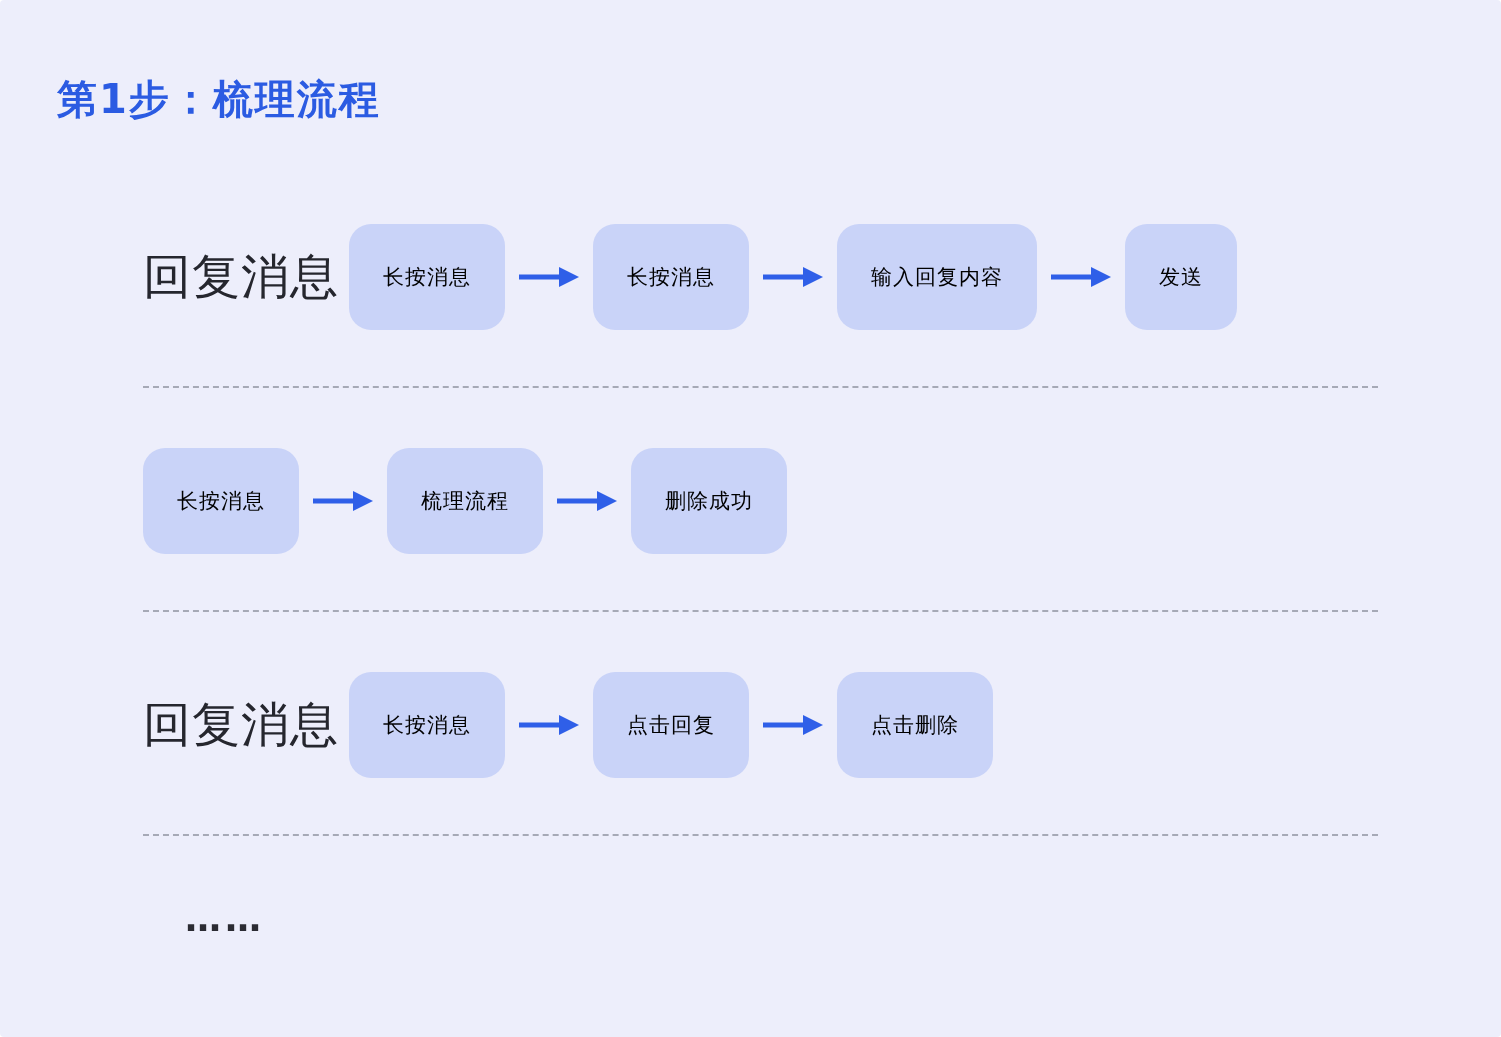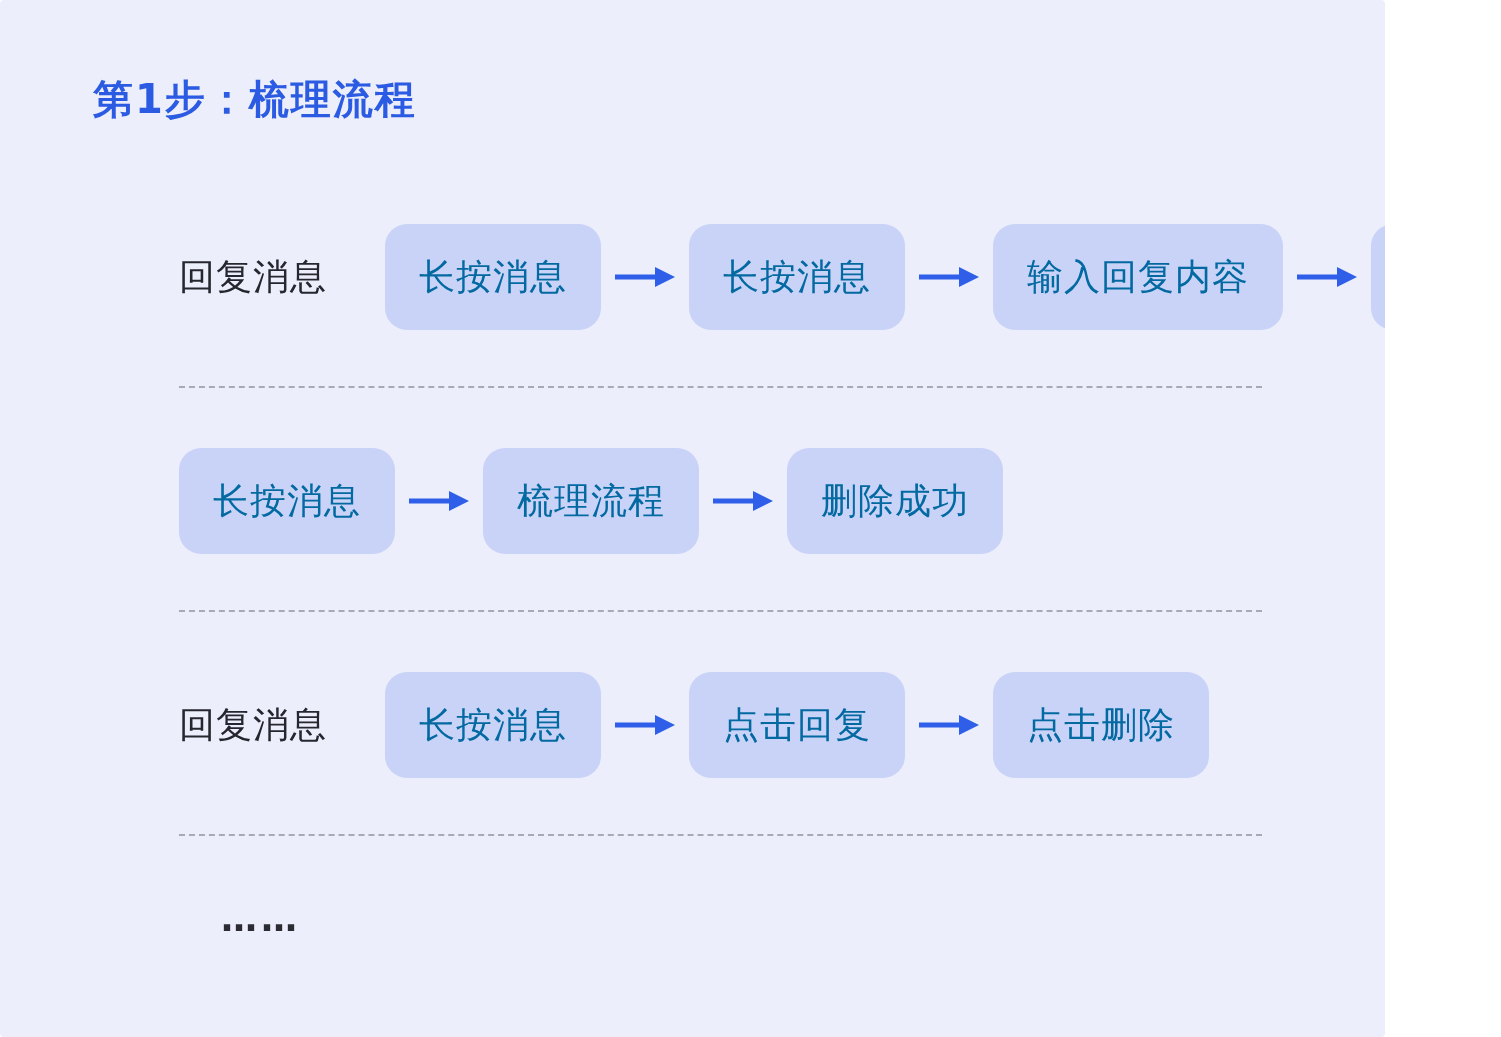--- a/index.html
+++ b/index.html
@@ -3,27 +3,26 @@
 <meta charset="utf-8">
 <style>
   html, body {
     margin: 0;
     padding: 0;
     background: #ffffff;
     font-family: "DejaVu Sans", "Liberation Sans", sans-serif;
   }
   .card {
     position: relative;
-    width: 1385px;
+    width: 1501px;
     height: 1037px;
     box-sizing: border-box;
     background: #EDEEFB;
     border-radius: 4px;
     overflow: hidden;
-    padding-left: 36px;
   }
   .title {
     margin: 0;
     padding: 76px 0 0 57px;
     font-size: 40px;
     line-height: 1.15;
     font-weight: 800;
     color: #2B5BE2;
     letter-spacing: 2px;
   }
@@ -31,37 +30,37 @@
     margin: 102px 123px 0 143px; 
   }
   .flow-row {
     display: flex;
     align-items: center;
     height: 106px;
   }
   .flow-label {
     width: 206px;
     flex: 0 0 206px;
-    font-size: 36px;
+    font-size: 48px;
     font-weight: 500;
     color: #25262E;
     letter-spacing: 1px;
   }
   .step-box {
     display: flex;
     align-items: center;
     justify-content: center;
     height: 106px;
     padding: 0 34px;
     box-sizing: border-box;
     background: #C9D3F8;
     border-radius: 22px;
-    font-size: 36px;
+    font-size: 21px;
     font-weight: 500;
-    color: #0369a1;
+    color: #000000;
     letter-spacing: 1px;
     white-space: nowrap;
   }
   .arrow {
     flex: 0 0 auto;
     margin: 0 14px;
     display: block;
   }
   .sep {
     border: none;

